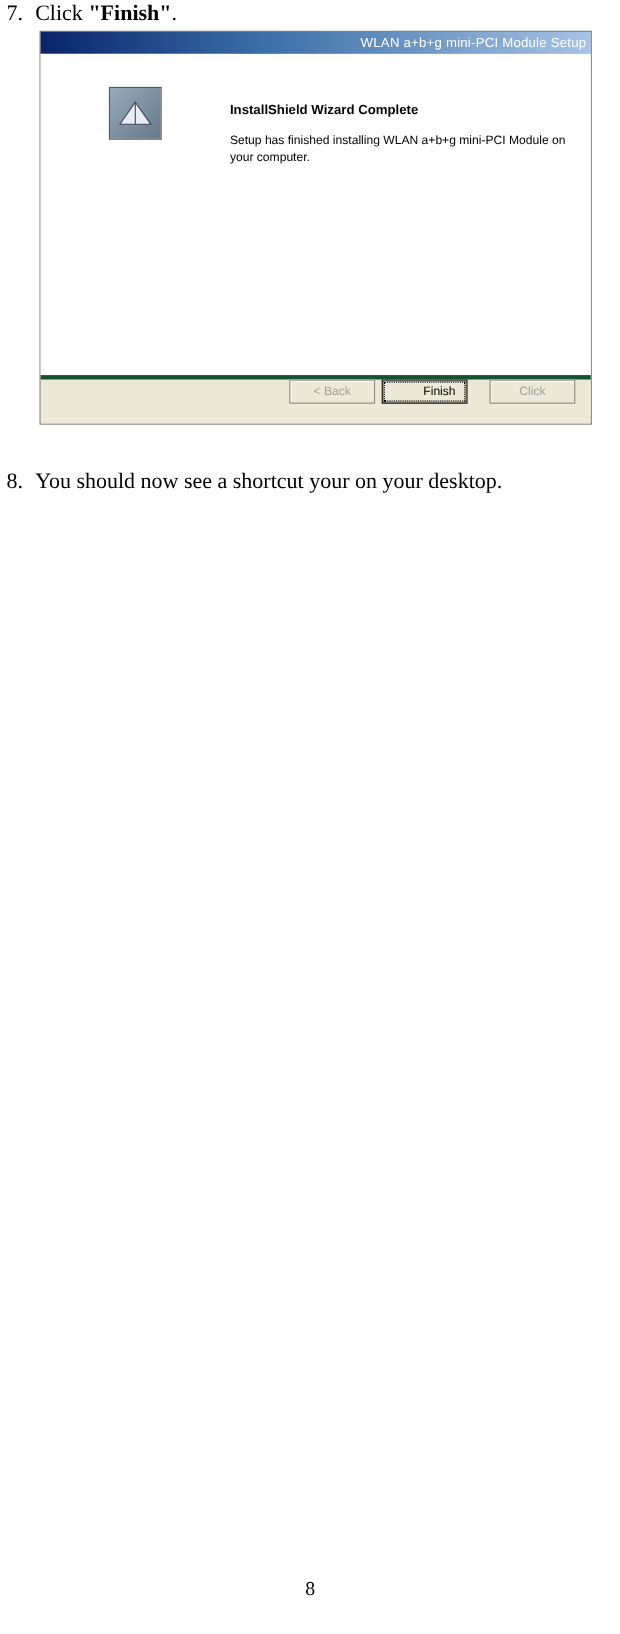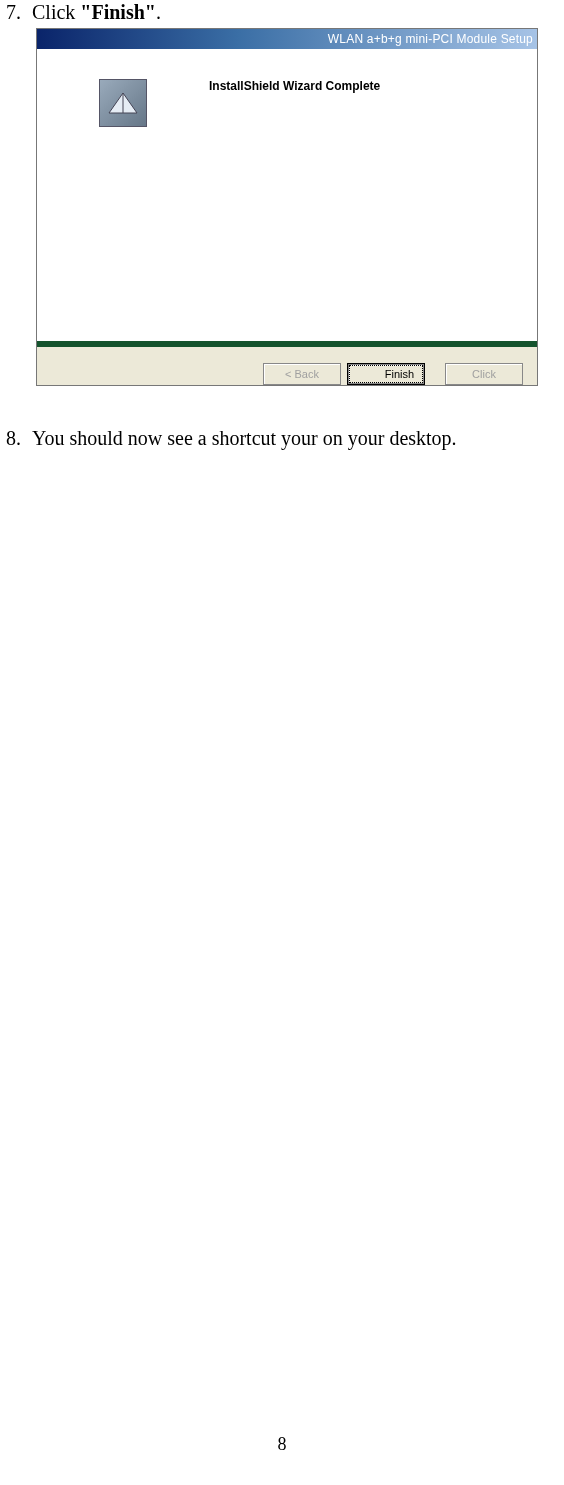--- a/index.html
+++ b/index.html
@@ -79,39 +79,40 @@
     border: 1px solid #556;
     display: flex;
     align-items: center;
     justify-content: center;
   }
   .wiz-icon svg { display: block; }
   .wiz-right {
     flex: 1;
     padding: 30px 20px 10px 0;
     background: #fff;
+    margin-top: 14px;
   }
   .wiz-heading {
     font-weight: bold;
     font-size: 12px;
     margin-bottom: 14px;
     font-family: Tahoma, Arial, sans-serif;
   }
   .wiz-text {
     font-size: 11px;
     line-height: 1.35;
     font-family: Tahoma, Arial, sans-serif;
   }
   .wiz-footer {
     height: 44px;
-    border-top: 6px solid #14532d;
+    border-top: 4px solid #14532d;
     background: #ece9d8;
     display: flex;
     justify-content: flex-end;
-    align-items: flex-end;
+    align-items: flex-start;
     gap: 6px;
     padding-right: 14px;
   }
   .wiz-btn {
     width: 78px;
     height: 22px;
     border: 1px solid #888;
     background: #ece9d8;
     font-family: Tahoma, Arial, sans-serif;
     font-size: 11px;
@@ -168,20 +169,21 @@
             <div class="wiz-icon">
               <svg width="40" height="40" viewBox="0 0 40 40">
                 <rect x="0" y="0" width="40" height="40" fill="none"></rect>
                 <path d="M6 30 L20 10 L34 30 Z" fill="#e6edf5" stroke="#445" stroke-width="1"></path>
                 <path d="M20 10 L20 30" stroke="#445" stroke-width="1"></path>
               </svg>
             </div>
           </div>
           <div class="wiz-right">
             <div class="wiz-heading">InstallShield Wizard Complete</div>
+            <div class="wiz-text">Setup has finished installing WLAN a+b+g mini-PCI Module on your computer.</div>
           </div>
         </div>
         <div class="wiz-footer">
           <span class="wiz-btn disabled">&lt; Back</span>
           <span class="wiz-btn default dotted">Finish</span>
           <span class="cancel-gap"></span>
           <span class="wiz-btn disabled">Click</span>
         </div>
       </div>
     </div>

